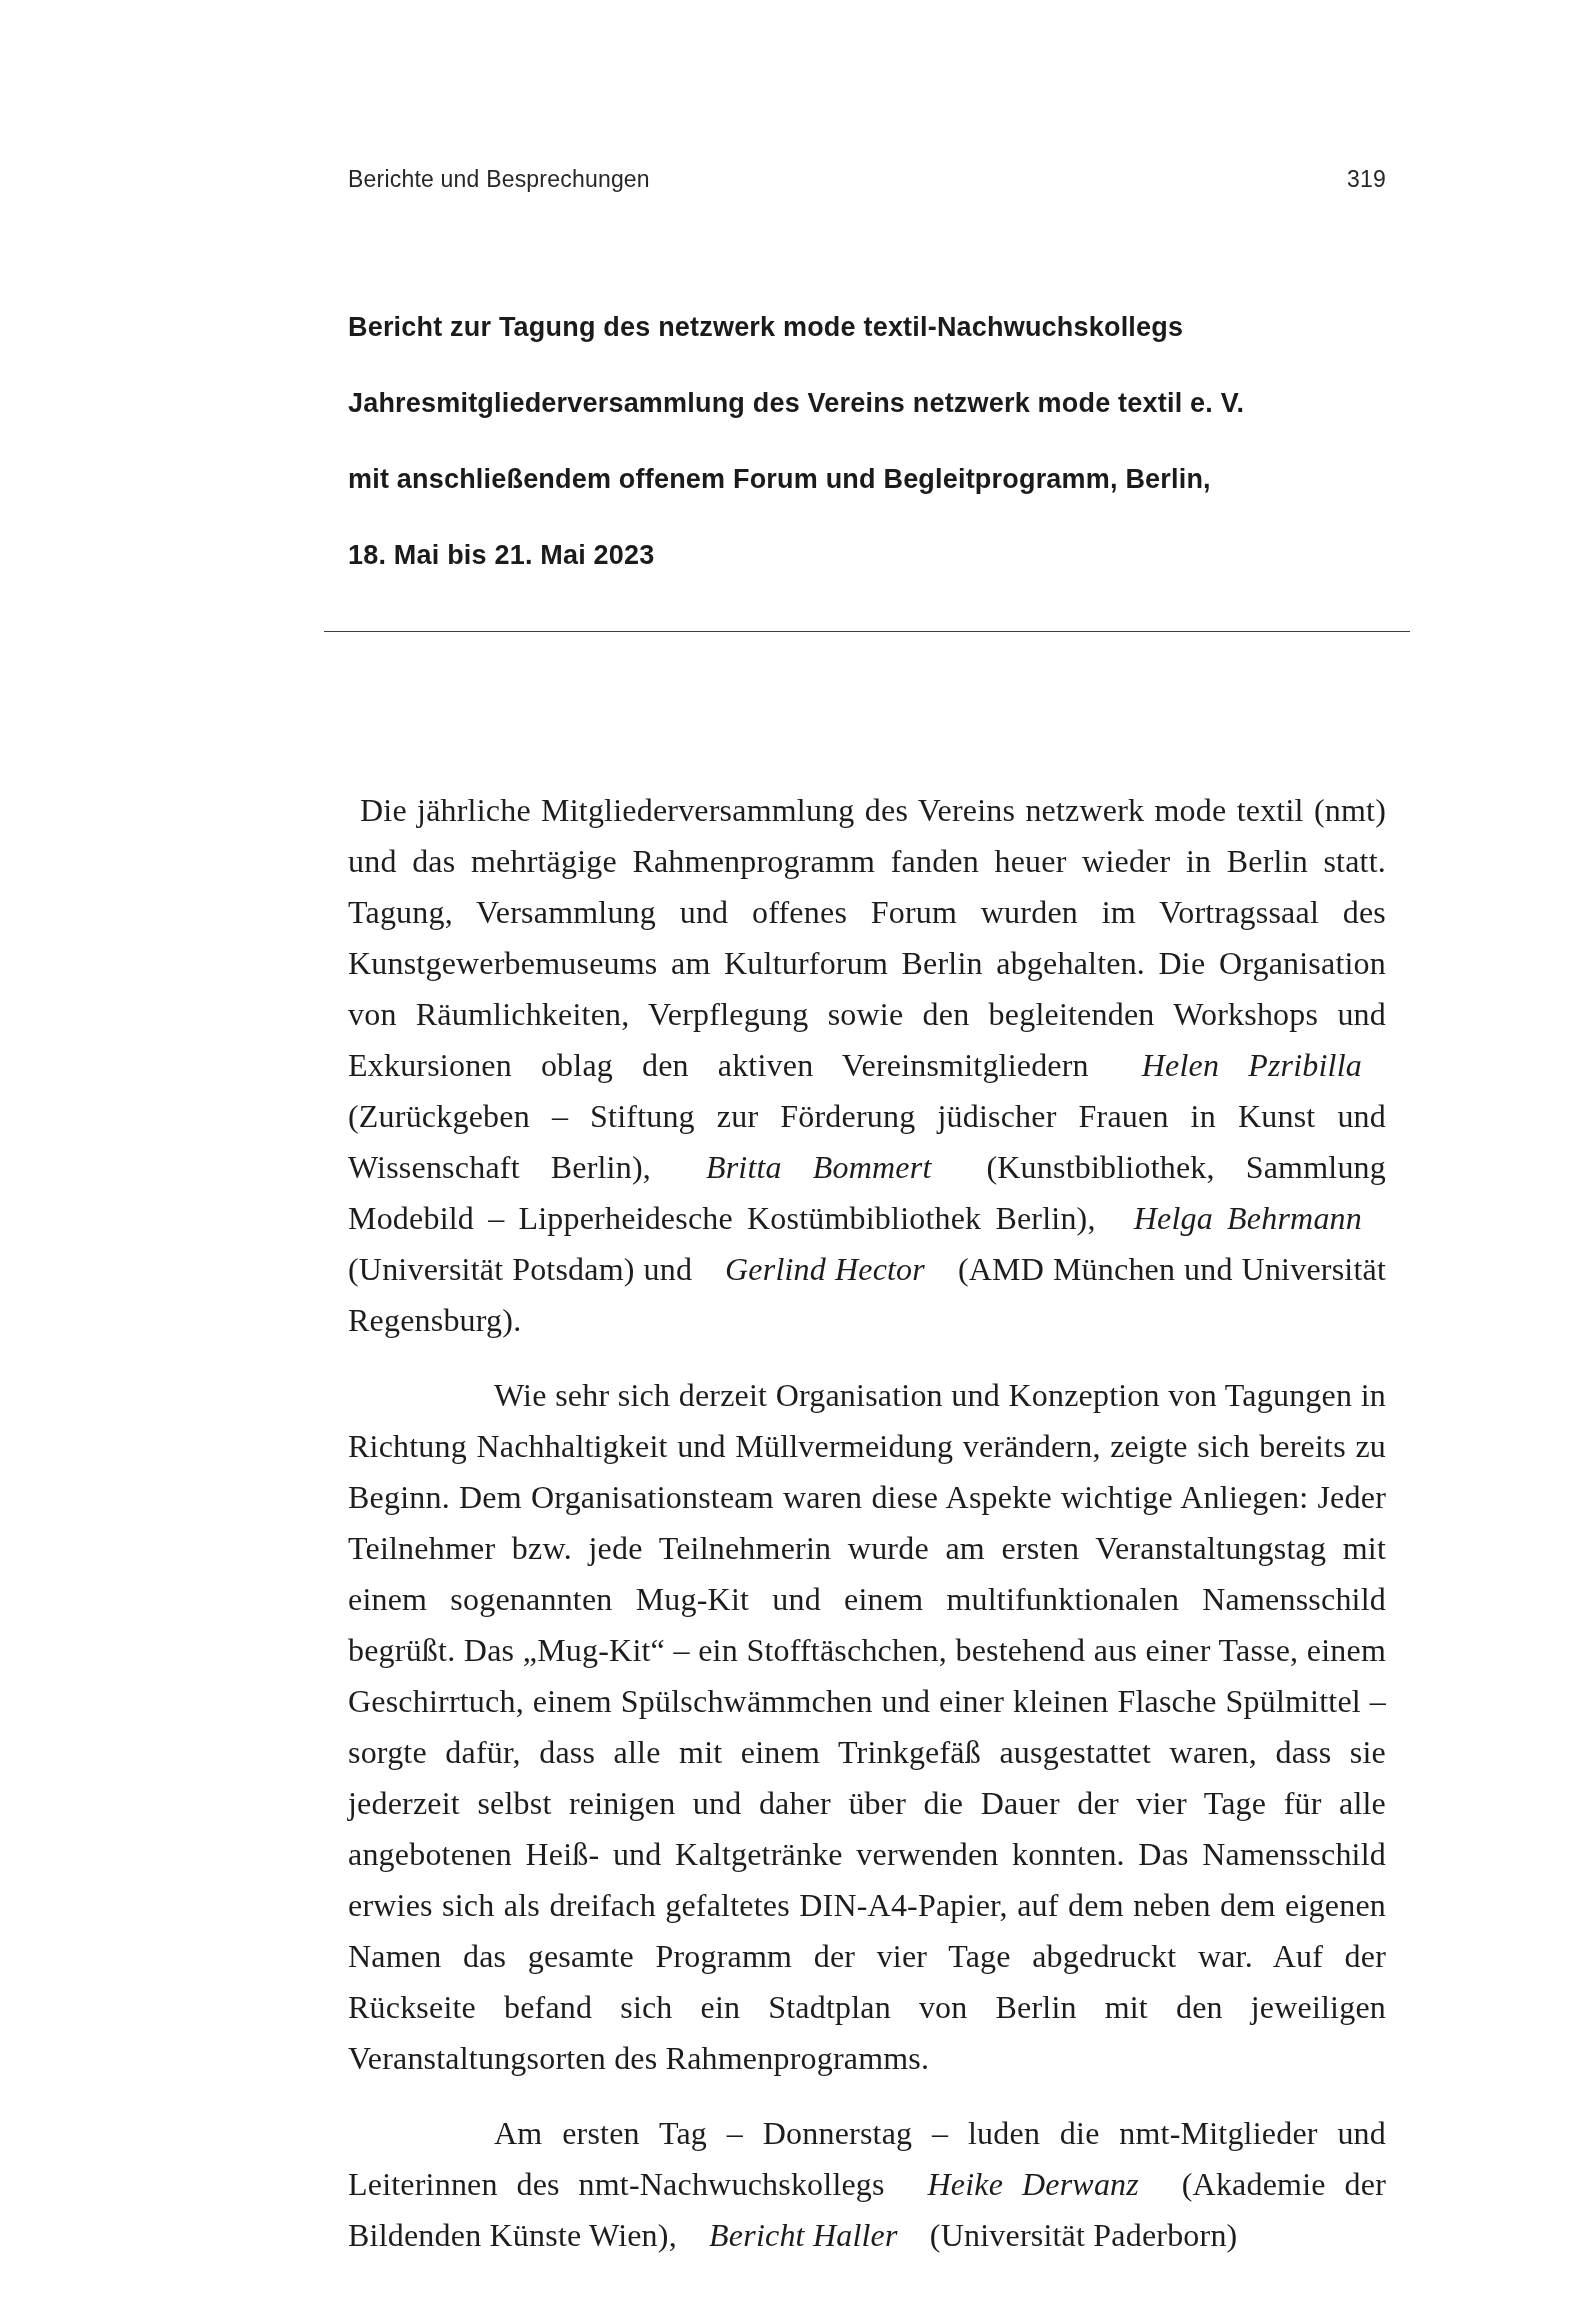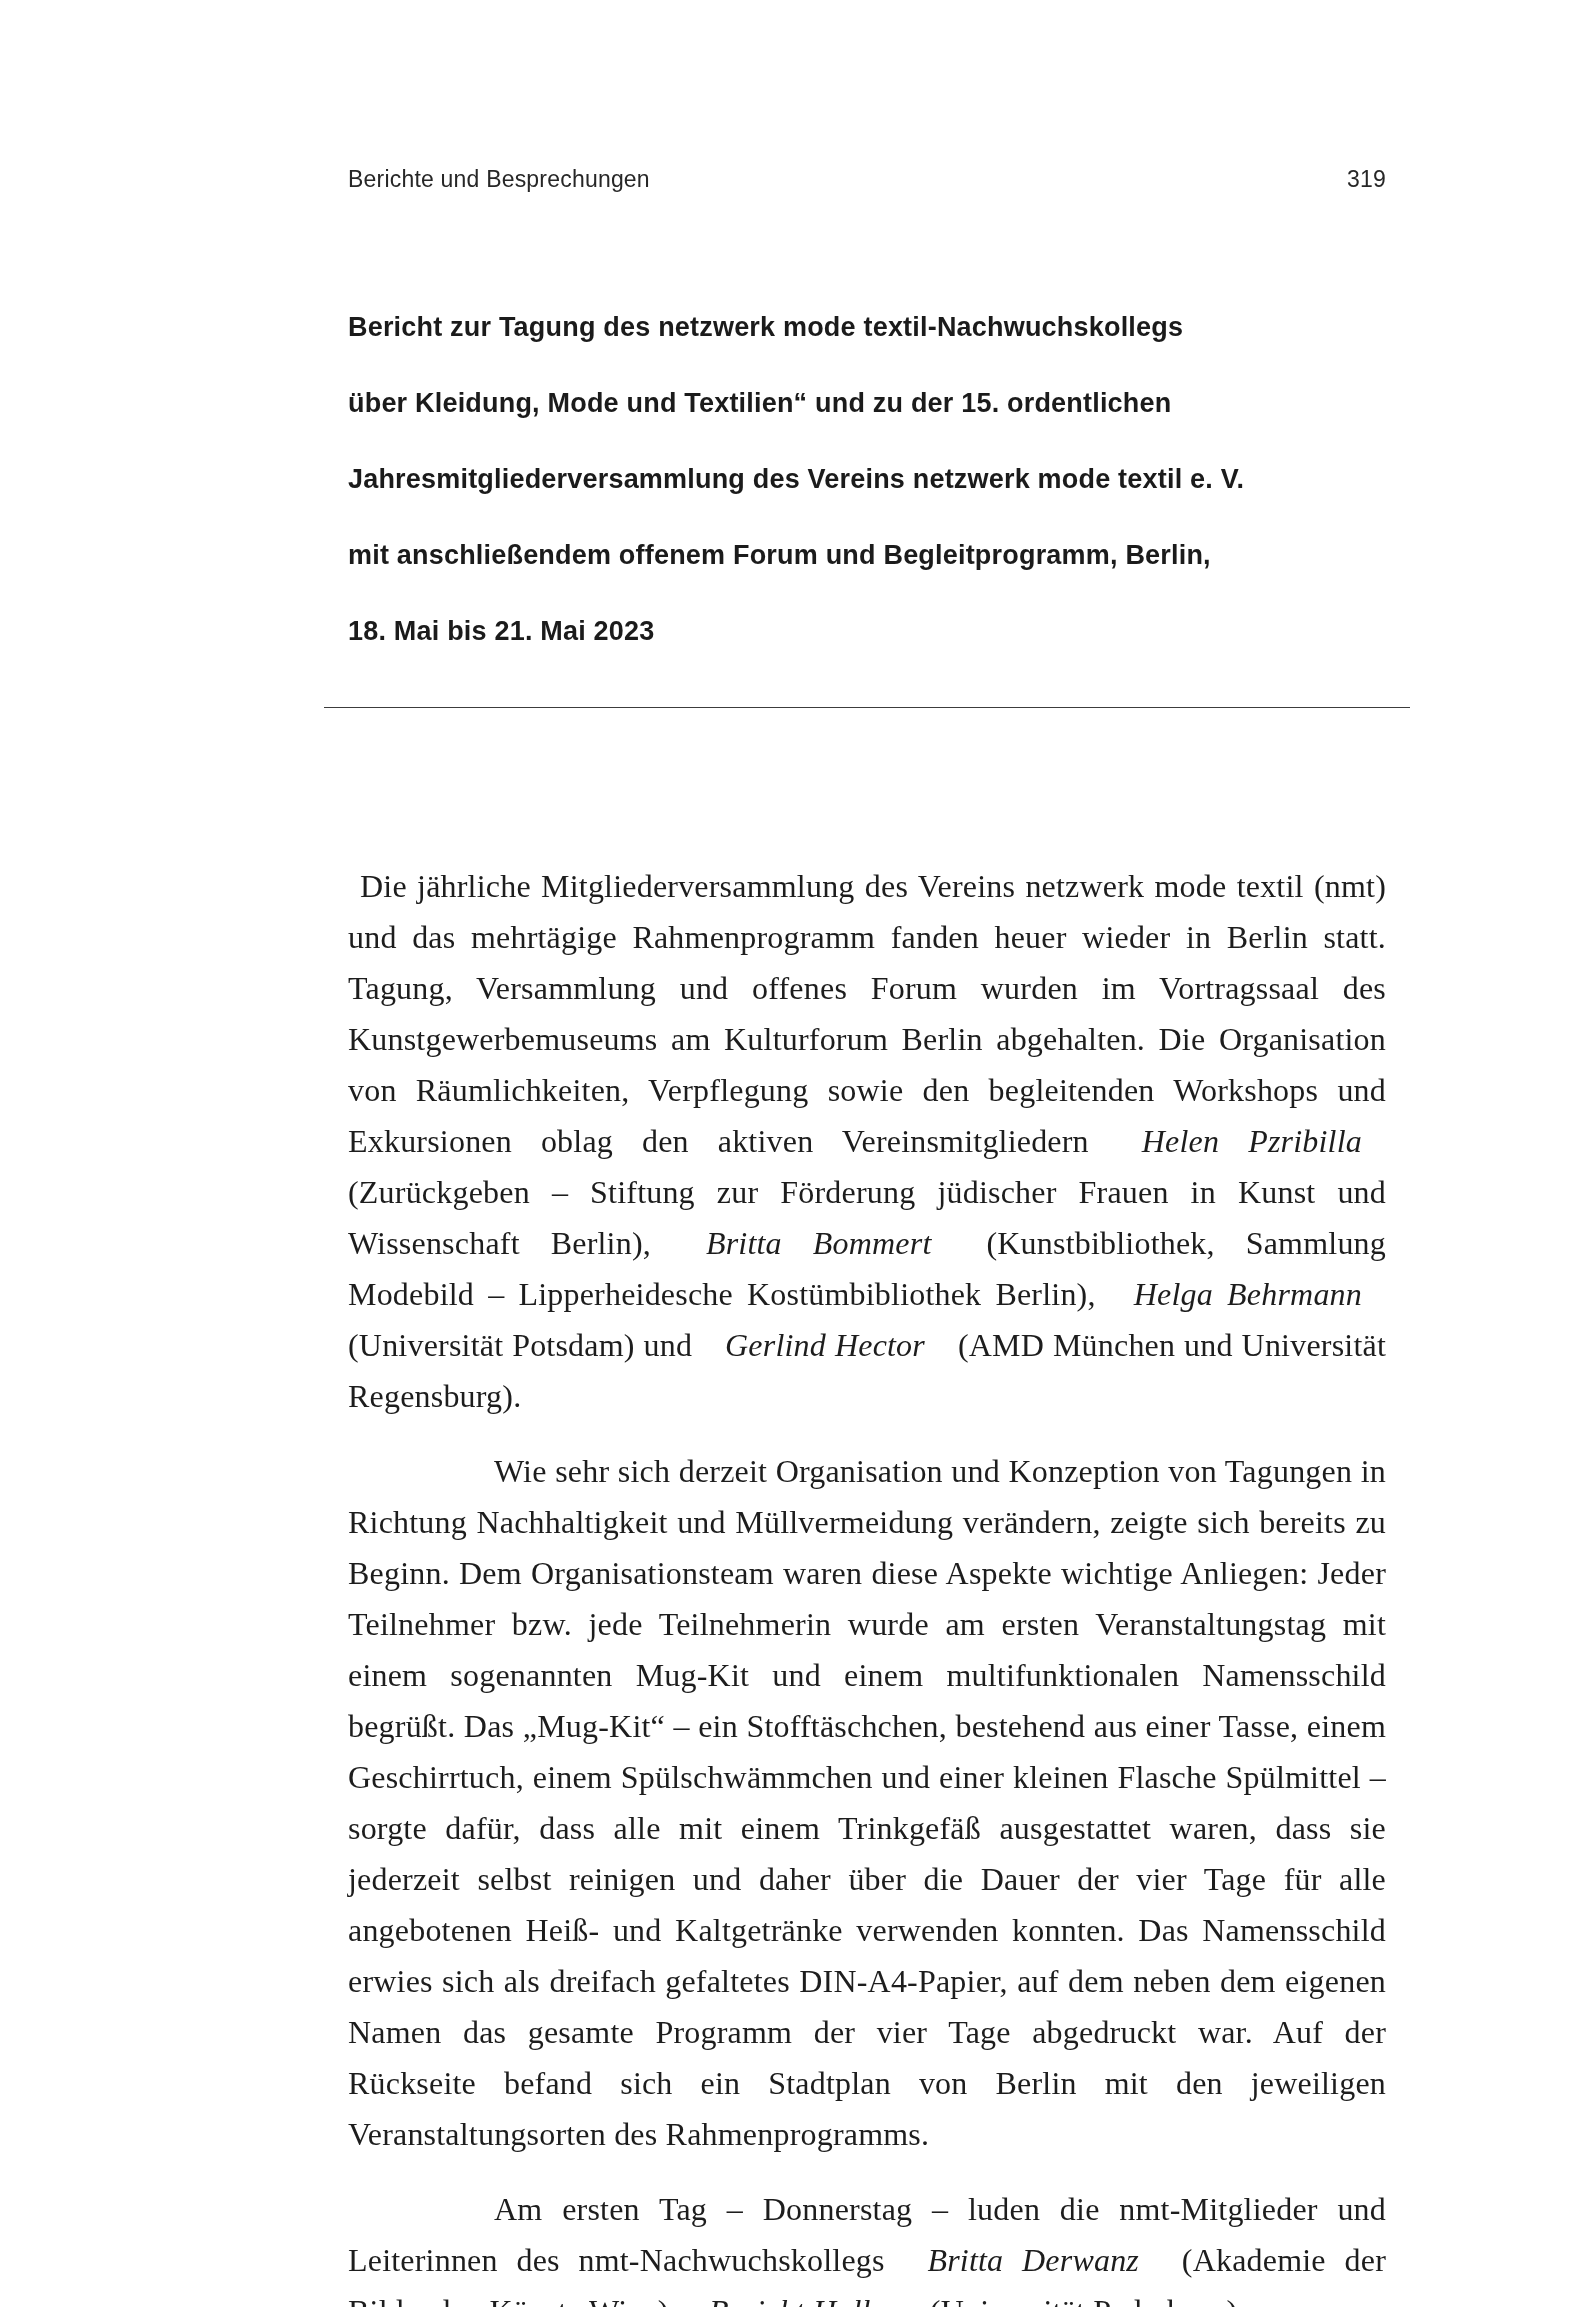--- a/index.html
+++ b/index.html
@@ -74,29 +74,28 @@
 <div class="page">
   <div class="content">
 
     <div class="running-header">
       <span class="rh-left">Berichte und Besprechungen</span>
       <span class="rh-right">319</span>
     </div>
 
     <div class="article-title" id="article-title">
         <div class="title-line">Bericht zur Tagung des netzwerk mode textil-Nachwuchskollegs</div>
-        <div class="title-line">über Kleidung, Mode und Textilien“ und zu der 15. ordentlichen</div>
         <div class="title-line">Jahresmitgliederversammlung des Vereins netzwerk mode textil e. V.</div>
         <div class="title-line">mit anschließendem offenem Forum und Begleitprogramm, Berlin,</div>
         <div class="title-line">18. Mai bis 21. Mai 2023</div>
       </div>
 
     <div class="rule"></div>
 
     <div class="article-body" id="article-body">
         <p class="paragraph"><span>Die jährliche Mitgliederversammlung des Vereins netzwerk mode textil (nmt) und das mehrtägige Rahmenprogramm fanden heuer wieder in Berlin statt. Tagung, Versammlung und offenes Forum wurden im Vortragssaal des Kunstgewerbemuseums am Kulturforum Berlin abgehalten. Die Organisation von Räumlichkeiten, Verpflegung sowie den begleitenden Workshops und Exkursionen oblag den aktiven Vereinsmitgliedern </span><em>Helen Pzribilla</em><span> (Zurückgeben – Stiftung zur Förderung jüdischer Frauen in Kunst und Wissenschaft Berlin), </span><em>Britta Bommert</em><span> (Kunstbibliothek, Sammlung Modebild – Lipperheidesche Kostümbibliothek Berlin), </span><em>Helga Behrmann</em><span> (Universität Potsdam) und </span><em>Gerlind Hector</em><span> (AMD München und Universität Regensburg).</span></p>
         <p class="paragraph indent"><span>Wie sehr sich derzeit Organisation und Konzeption von Tagungen in Richtung Nachhaltigkeit und Müllvermeidung verändern, zeigte sich bereits zu Beginn. Dem Organisationsteam waren diese Aspekte wichtige Anliegen: Jeder Teilnehmer bzw. jede Teilnehmerin wurde am ersten Veranstaltungstag mit einem sogenannten Mug-Kit und einem multifunktionalen Namensschild begrüßt. Das „Mug-Kit“ – ein Stofftäschchen, bestehend aus einer Tasse, einem Geschirrtuch, einem Spülschwämmchen und einer kleinen Flasche Spülmittel – sorgte dafür, dass alle mit einem Trinkgefäß ausgestattet waren, dass sie jederzeit selbst reinigen und daher über die Dauer der vier Tage für alle angebotenen Heiß- und Kaltgetränke verwenden konnten. Das Namensschild erwies sich als dreifach gefaltetes DIN-A4-Papier, auf dem neben dem eigenen Namen das gesamte Programm der vier Tage abgedruckt war. Auf der Rückseite befand sich ein Stadtplan von Berlin mit den jeweiligen Veranstaltungsorten des Rahmenprogramms.</span></p>
-        <p class="paragraph indent"><span>Am ersten Tag – Donnerstag – luden die nmt-Mitglieder und Leiterinnen des nmt-Nachwuchskollegs </span><em>Britta Derwanz</em><span> (Akademie der Bildenden Künste Wien), </span><em>Bericht Haller</em><span> (Universität Paderborn)</span></p>
+        <p class="paragraph indent"><span>Am ersten Tag – Donnerstag – luden die nmt-Mitglieder und Leiterinnen des nmt-Nachwuchskollegs </span><em>Heike Derwanz</em><span> (Akademie der Bildenden Künste Wien), </span><em>Bericht Haller</em><span> (Universität Paderborn)</span></p>
       </div>
 
   </div>
 </div>
 
 
 </body></html>

